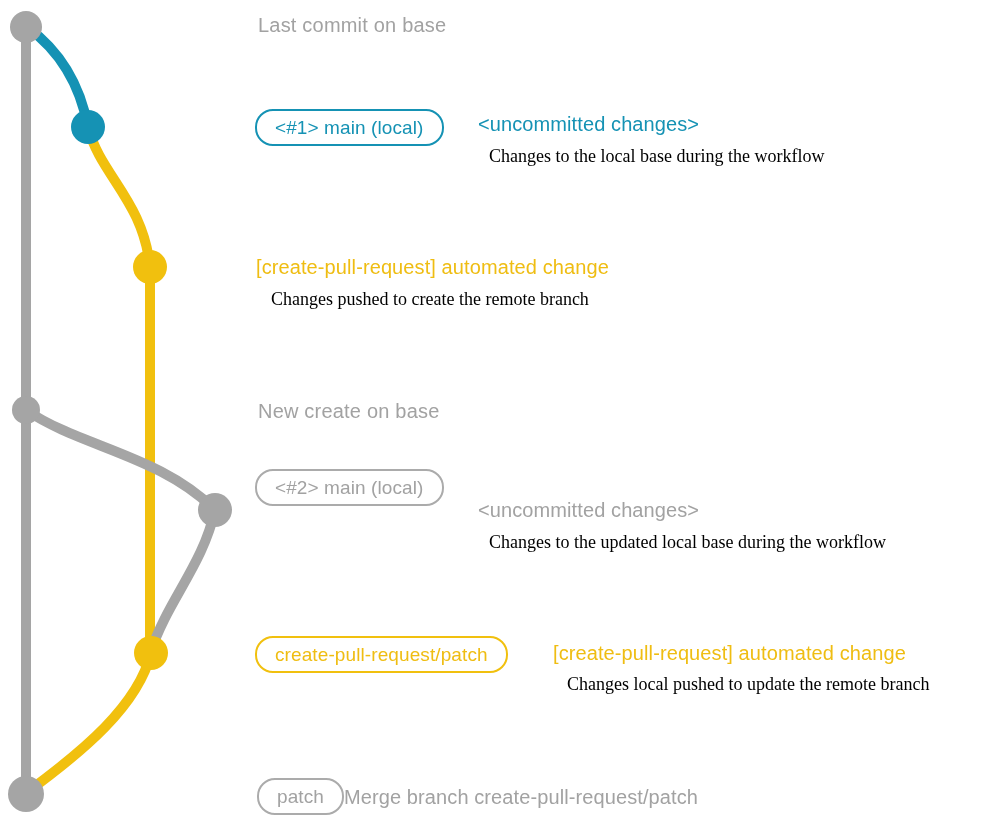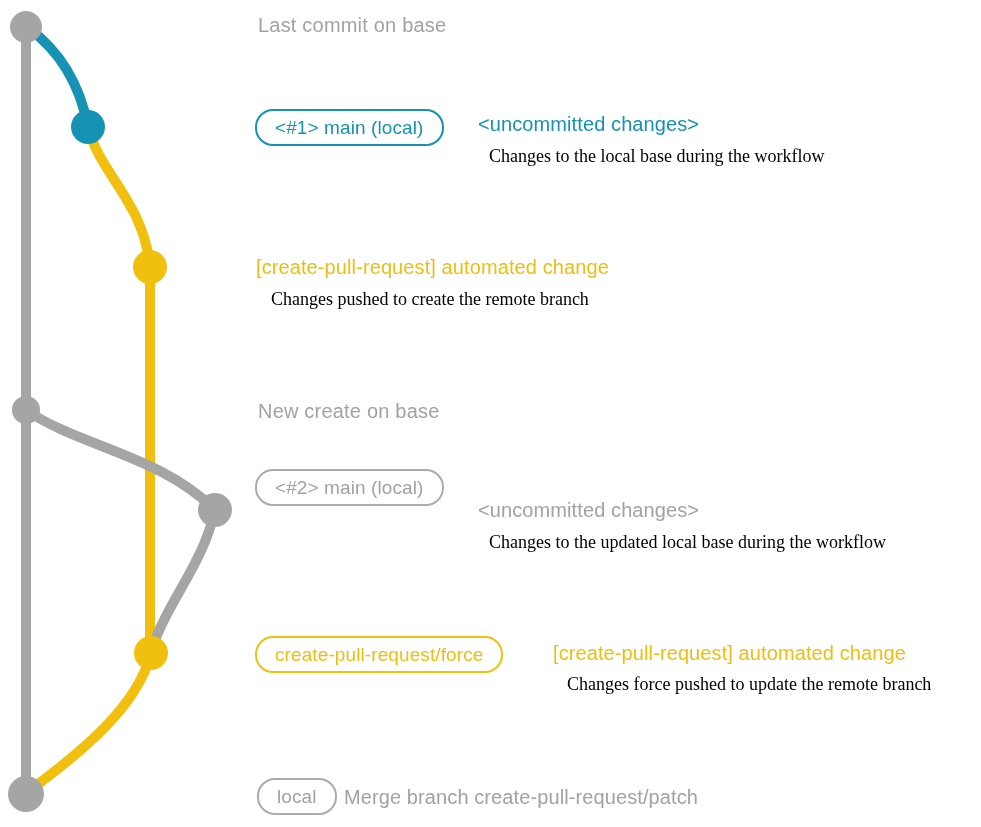--- a/index.html
+++ b/index.html
@@ -100,20 +100,20 @@
 
   <div class="title yellow" style="left:256px; top:256px;">[create-pull-request] automated change</div>
   <div class="sub" style="left:271px; top:289px;">Changes pushed to create the remote branch</div>
 
   <div class="cap" style="left:258px; top:400px;">New create on base</div>
 
   <div class="badge gray" style="left:255px; top:469px;">&lt;#2&gt; main (local)</div>
   <div class="title gray" style="left:478px; top:499px;">&lt;uncommitted changes&gt;</div>
   <div class="sub" style="left:489px; top:532px;">Changes to the updated local base during the workflow</div>
 
-  <div class="badge yellow" style="left:255px; top:636px;">create-pull-request/force</div>
+  <div class="badge yellow" style="left:255px; top:636px;">create-pull-request/patch</div>
   <div class="title yellow" style="left:553px; top:642px;">[create-pull-request] automated change</div>
-  <div class="sub" style="left:567px; top:674px;">Changes force pushed to update the remote branch</div>
+  <div class="sub" style="left:567px; top:674px;">Changes local pushed to update the remote branch</div>
 
-  <div class="badge gray" style="left:257px; top:778px;">local</div>
+  <div class="badge gray" style="left:257px; top:778px;">patch</div>
   <div class="title gray" style="left:344px; top:786px;">Merge branch create-pull-request/patch</div>
 
 </div>
 
 </body></html>

